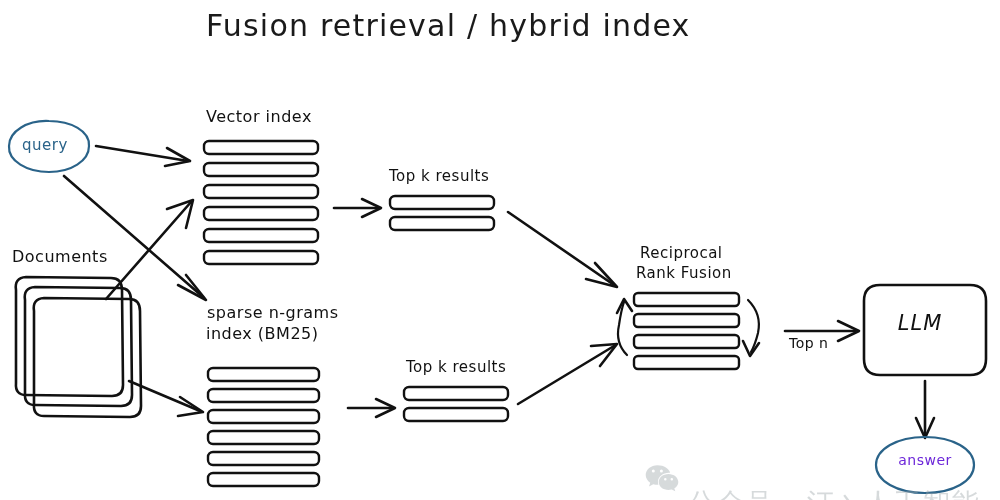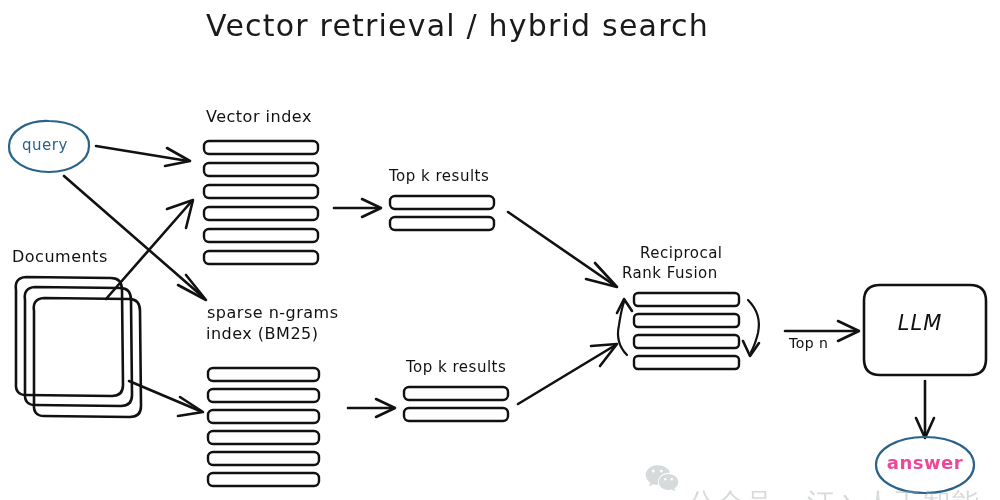--- a/index.html
+++ b/index.html
@@ -36,34 +36,34 @@
     letter-spacing: 1.2px;
     color: #1a1a1a;
   }
   #label-vector-index { left: 206px; top: 107px; font-size: 16px; }
   #label-documents   { left: 12px;  top: 247px; font-size: 16px; }
   #label-sparse-1    { left: 207px; top: 303px; font-size: 16px; }
   #label-sparse-2    { left: 206px; top: 324px; font-size: 16px; }
   #label-topk-1      { left: 389px; top: 167px; font-size: 15px; }
   #label-topk-2      { left: 406px; top: 358px; font-size: 15px; }
   #label-rrf-1       { left: 640px; top: 244px; font-size: 15px; }
-  #label-rrf-2       { left: 622px; top: 264px; font-size: 15px; }
+  #label-rrf-2       { left: 636px; top: 264px; font-size: 15px; }
   #label-topn        { left: 789px; top: 295px; font-size: 14px; margin-top: 40px; }
   #label-llm {
     left: 865px; top: 311px; width: 110px;
     text-align: center; font-size: 21px; font-style: italic;
     letter-spacing: 1px;
   }
   #label-query {
     left: 10px; top: 136px; width: 70px;
     text-align: center; font-size: 15px; color: #2a6389;
   }
   #label-answer {
     left: 886px; top: 452px; width: 78px;
-    text-align: center; font-size: 18px; color: #ec4899; font-weight: bold;
+    text-align: center; font-size: 14px; color: #6d28d9;
   }
   
   #watermark {
     position: absolute;
     left: 645px;
     top: 437px;
     display: flex;
     align-items: center;
     gap: 9px;
     opacity: 0.42;
@@ -202,21 +202,21 @@
     <g>
       <path class="ink" d="M925 381 L925 434"></path>
       <path class="arrowhead" d="M916 418 L925 438 L934 418"></path>
     </g>
 
     <g>
       <path class="blue" d="M925 437 C897 437 876 449 876 465 C876 481 897 493 925 493 C953 493 974 481 974 465 C974 449 953 437 925 437 Z"></path>
     </g>
   </svg>
 
-  <div class="txt" id="page-title">Vector retrieval / hybrid search</div>
+  <div class="txt" id="page-title">Fusion retrieval / hybrid index</div>
 
   <div class="txt" id="label-query">query</div>
   <div class="txt" id="label-documents">Documents</div>
   <div class="txt" id="label-sparse-1">sparse n-grams</div>
   <div class="txt" id="label-vector-index">Vector index</div>
   <div class="txt" id="label-sparse-2">index (BM25)</div>
   <div class="txt" id="label-topk-1">Top k results</div>
   <div class="txt" id="label-topk-2">Top k results</div>
   <div class="txt" id="label-rrf-1">Reciprocal</div>
   <div class="txt" id="label-rrf-2">Rank Fusion</div>

